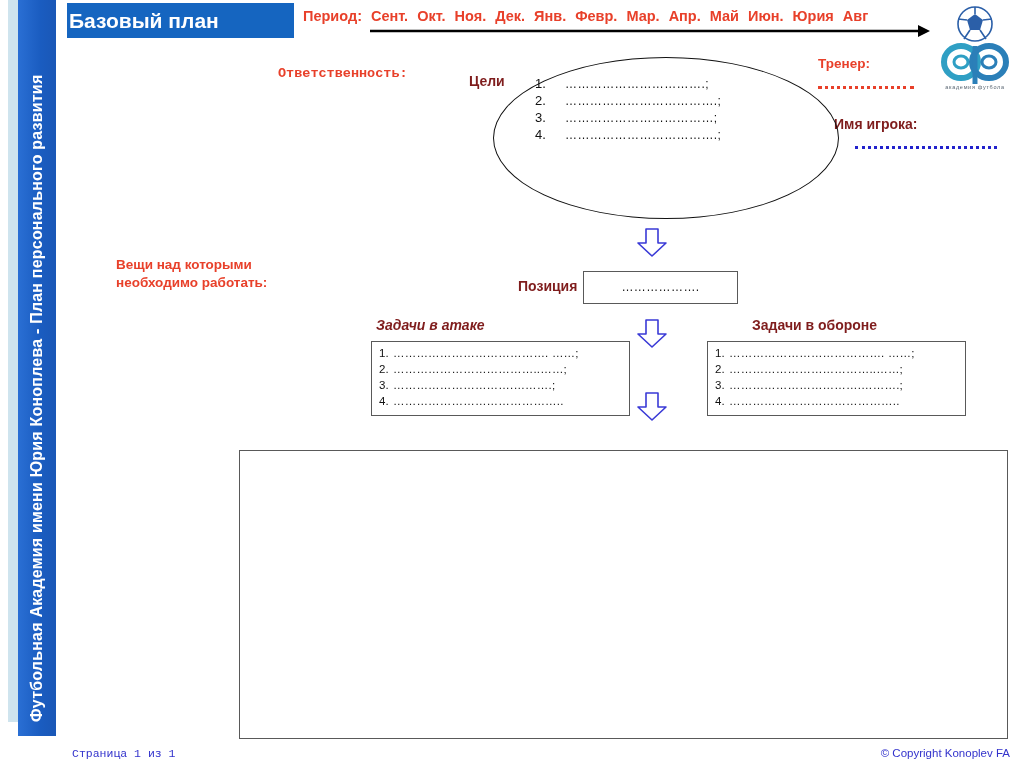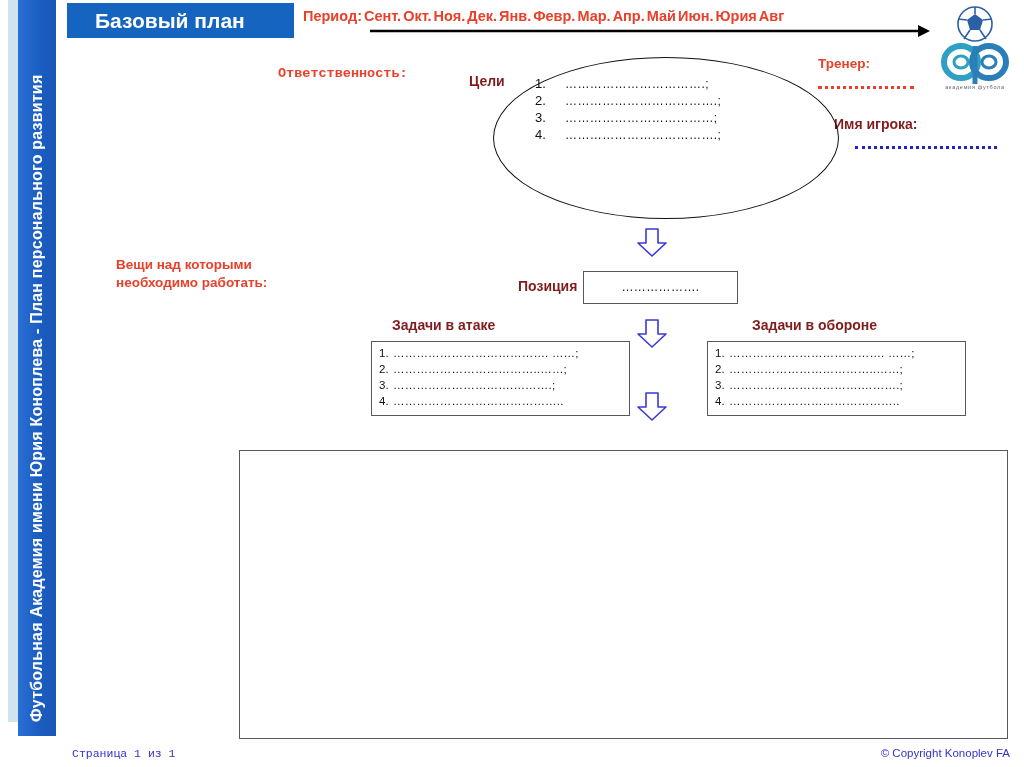--- a/index.html
+++ b/index.html
@@ -63,21 +63,21 @@
   
   #title-banner {
     position: absolute;
     left: 67px;
     top: 3px;
     width: 227px;
     height: 35px;
     background: #1565c0;
     display: flex;
     align-items: center;
-    padding-left: 28px;
+    padding-left: 2px;
     box-sizing: border-box;
   }
   #title-banner .t {
     color: #ffffff;
     font-size: 21px;
     font-weight: bold;
     white-space: nowrap;
   }
 
   
@@ -86,21 +86,21 @@
     left: 303px;
     top: 5px;
     width: 625px;
     height: 22px;
     color: #e8402a;
     font-size: 14.5px;
     font-weight: bold;
     white-space: nowrap;
     display: flex;
     align-items: center;
-    gap: 2px;
+    gap: 9px;
   }
   #period-row .month { letter-spacing: 0px; }
 
   #period-arrow {
     position: absolute;
     left: 370px;
     top: 25px;
     width: 560px;
     height: 14px;
   }
@@ -139,21 +139,21 @@
     font-weight: bold;
     white-space: nowrap;
   }
 
   #lbl-responsibility { left: 278px; top: 66px; font-family: Liberation Mono, monospace; }
   #lbl-coach { left: 818px; top: 56px; text-align: right; }
   #lbl-things { left: 116px; top: 256px; line-height: 18px; width: 184px; white-space: normal; }
   #lbl-goals { left: 469px; top: 73px; }
   #lbl-playername { left: 834px; top: 116px; }
   #lbl-position { left: 499px; top: 278px; margin-left: 19px; }
-  #lbl-attack { left: 392px; top: 317px; }
+  #lbl-attack { left: 376px; top: 317px; font-style: italic; }
   #lbl-defence { left: 752px; top: 317px; }
 
   
   .dot-line {
     position: absolute;
     height: 3px;
     border-top: 3px dotted #e8402a;
   }
   #coach-dots { left: 818px; top: 86px; width: 96px; }
   #player-dots { left: 855px; top: 146px; width: 142px; border-top-color: #2222cc; }

